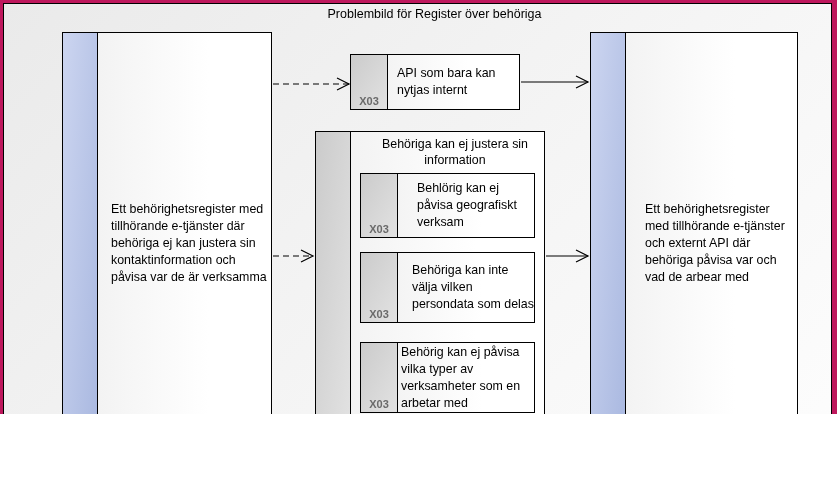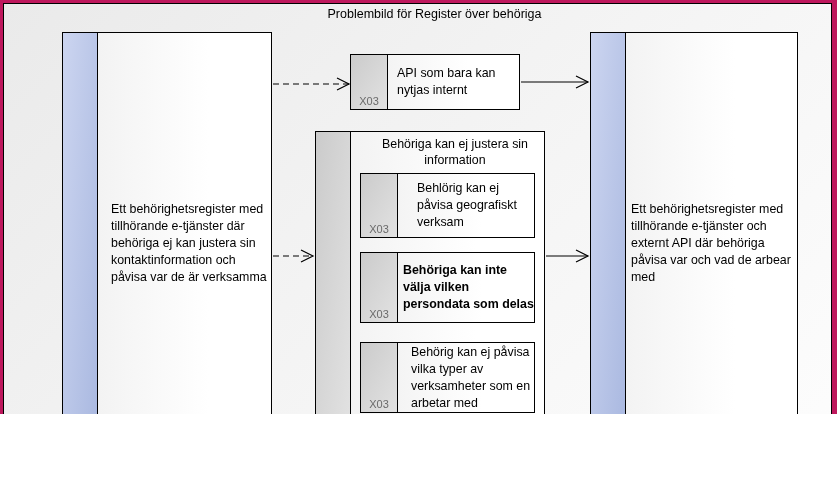--- a/index.html
+++ b/index.html
@@ -26,21 +26,21 @@
   }
   .bar{
     position:absolute;left:0;top:0;bottom:0;
     border-right:1px solid #000;box-sizing:border-box;
   }
   .bar-blue{width:35px;background:linear-gradient(to bottom right,#ccd5f0,#a9b8e0);}
   .bar-gray{width:37px;background:linear-gradient(to bottom right,#cbcbcb,#e2e2e2);}
   .bar-gray-narrow{width:35px;background:linear-gradient(to bottom right,#cbcbcb,#e2e2e2);}
   .bar-label{
     position:absolute;bottom:2px;left:0;right:0;text-align:center;
-    font-size:11px;color:#6a6a6a;
+    font-size:11px;color:#6a6a6a;font-weight:bold;
   }
   .box-body{
     position:absolute;top:0;bottom:0;right:0;
     display:flex;align-items:center;
   }
   .box-text{font-size:12.4px;line-height:17px;}
   .group-title{
     position:absolute;left:52px;right:2px;top:4px;
     text-align:center;font-size:12.4px;line-height:16px;
   }
@@ -87,39 +87,39 @@
     </div>
     <div class="box-body" style="left:38px;padding-left:18px;">
       <div class="box-text">Behlörig kan ej påvisa geografiskt verksam</div>
     </div>
   </div>
 
   <div class="shape" style="left:360px;top:252px;width:175px;height:71px;">
     <div class="bar bar-gray">
       <div class="bar-label">X03</div>
     </div>
-    <div class="box-body" style="left:38px;padding-left:4px;font-weight:bold;">
+    <div class="box-body" style="left:38px;padding-left:13px;">
       <div class="box-text">Behöriga kan inte välja vilken persondata som delas</div>
     </div>
   </div>
 
   <div class="shape" style="left:360px;top:342px;width:175px;height:71px;">
     <div class="bar bar-gray">
       <div class="bar-label">X03</div>
     </div>
-    <div class="box-body" style="left:38px;padding-left:12px;">
+    <div class="box-body" style="left:38px;padding-left:2px;">
       <div class="box-text">Behörig kan ej påvisa vilka typer av verksamheter som en arbetar med</div>
     </div>
   </div>
 
   <div class="shape" style="left:590px;top:32px;width:208px;height:423px;">
     <div class="bar bar-blue">
       <div class="bar-label">IM32</div>
     </div>
-    <div class="box-body" style="left:36px;padding-left:4px;">
+    <div class="box-body" style="left:36px;padding-left:18px;">
       <div class="box-text">Ett behörighetsregister med tillhörande e-tjänster och externt API där behöriga påvisa var och vad de arbear med</div>
     </div>
   </div>
 
   <svg class="connectors" width="837" height="477">
     <defs>
       <marker id="openArrow" markerWidth="16" markerHeight="14" refX="13" refY="7" orient="auto" markerUnits="userSpaceOnUse">
         <path d="M1,1 L13,7 L1,13" fill="none" stroke="#000" stroke-width="1.2"></path>
       </marker>
     </defs>

